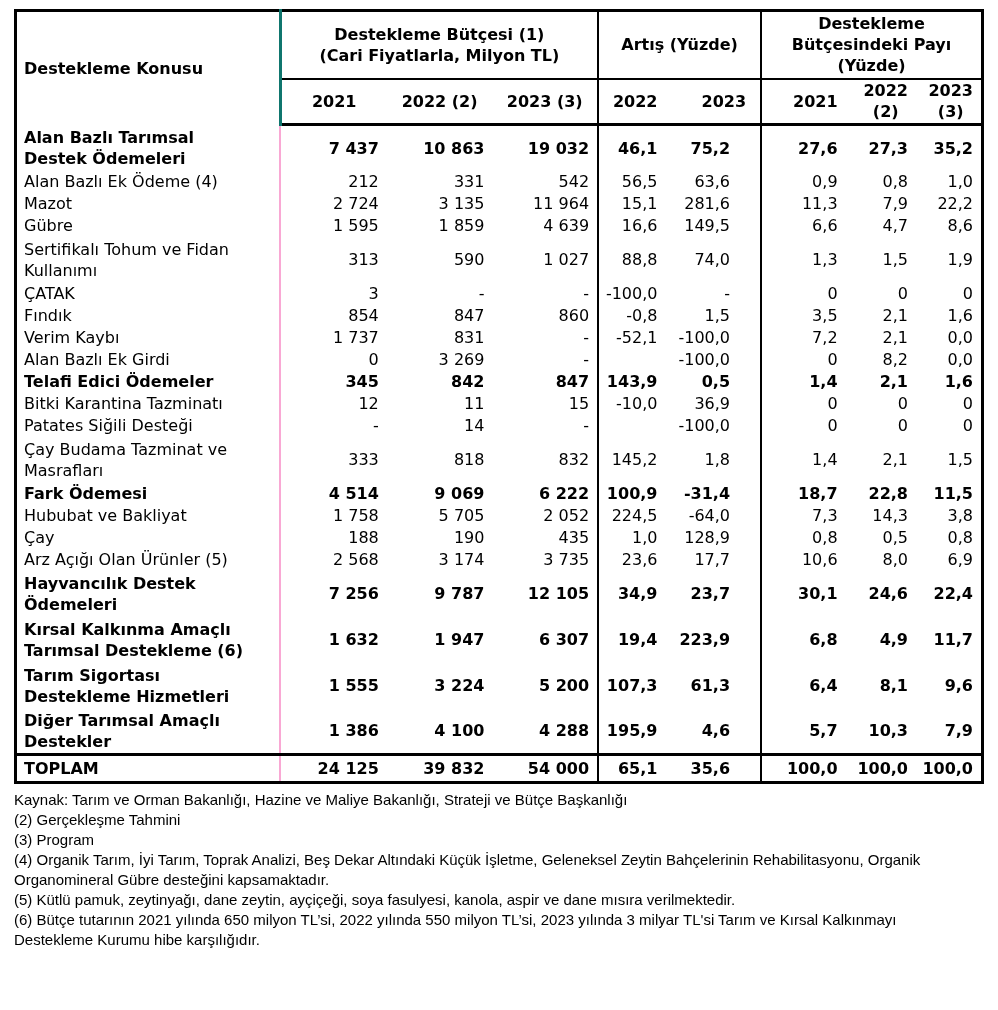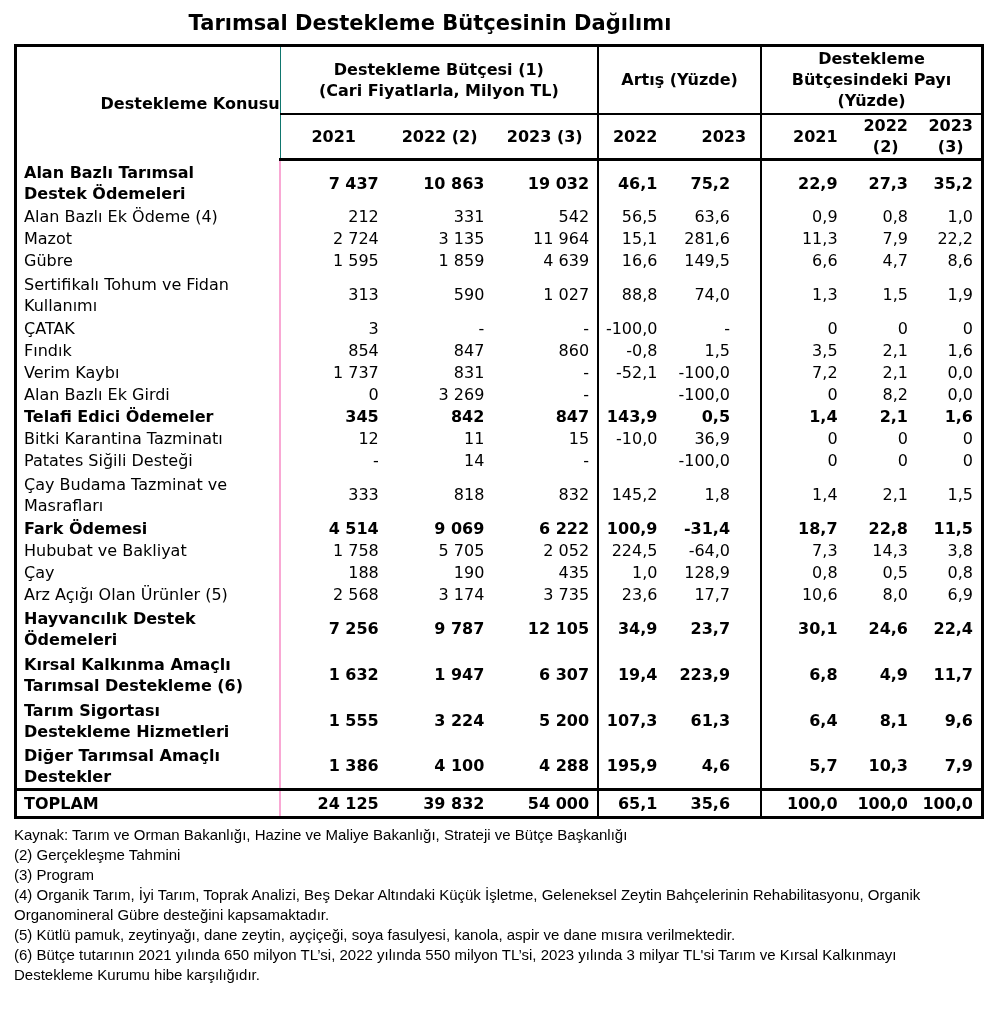--- a/index.html
+++ b/index.html
@@ -33,24 +33,24 @@
     padding: 0;
     vertical-align: middle;
     font-size: 16px;
     line-height: 21px;
     overflow: hidden;
   }
   
   .tbl thead tr.h1 { height: 68px; }
   .tbl thead tr.h2 { height: 46px; }
   th.topic {
-    text-align: right;
+    text-align: left;
     padding-left: 7px;
     font-weight: bold;
-    border-right: 1px solid #0f766e;
+    border-right: 3px solid #0f766e;
   }
   th.grp {
     text-align: center;
     font-weight: bold;
     white-space: pre-line;
     border-bottom: 2px solid #000;
   }
   th.yr { font-weight: bold; text-align: center; }
   th.yr-r { text-align: right; padding-right: 8px; }
   th.yr-r .stack { display: inline-block; text-align: center; white-space: pre-line; }
@@ -81,21 +81,20 @@
     font-family: "Liberation Sans", sans-serif;
     font-size: 15px;
     line-height: 20px;
   }
   .footnote { white-space: pre-line; }
 </style>
 </head>
 <body>
 
 <div class="page">
-  <h1 class="title">Tarımsal Destekleme Bütçesinin Dağılımı</h1>
 
   <table class="tbl">
     <colgroup>
       <col style="width:263px">
       <col style="width:106px">
         <col style="width:105px">
         <col style="width:105px">
       <col style="width:67px">
         <col style="width:95px">
       <col style="width:84px">
@@ -127,21 +126,21 @@
     </thead>
     <tbody id="tbody">
         <tr class="r-tall bold">
           <td class="lbl">Alan Bazlı Tarımsal
 Destek Ödemeleri</td>
           <td class="num">7 437</td>
           <td class="num">10 863</td>
           <td class="num div-r">19 032</td>
           <td class="num">46,1</td>
           <td class="num pad-wide div-r">75,2</td>
-          <td class="num">22,9</td>
+          <td class="num">27,6</td>
           <td class="num">27,3</td>
           <td class="num">35,2</td>
         </tr>
         <tr class="r-single">
           <td class="lbl">Alan Bazlı Ek Ödeme (4)</td>
           <td class="num">212</td>
           <td class="num">331</td>
           <td class="num div-r">542</td>
           <td class="num">56,5</td>
           <td class="num pad-wide div-r">63,6</td>

